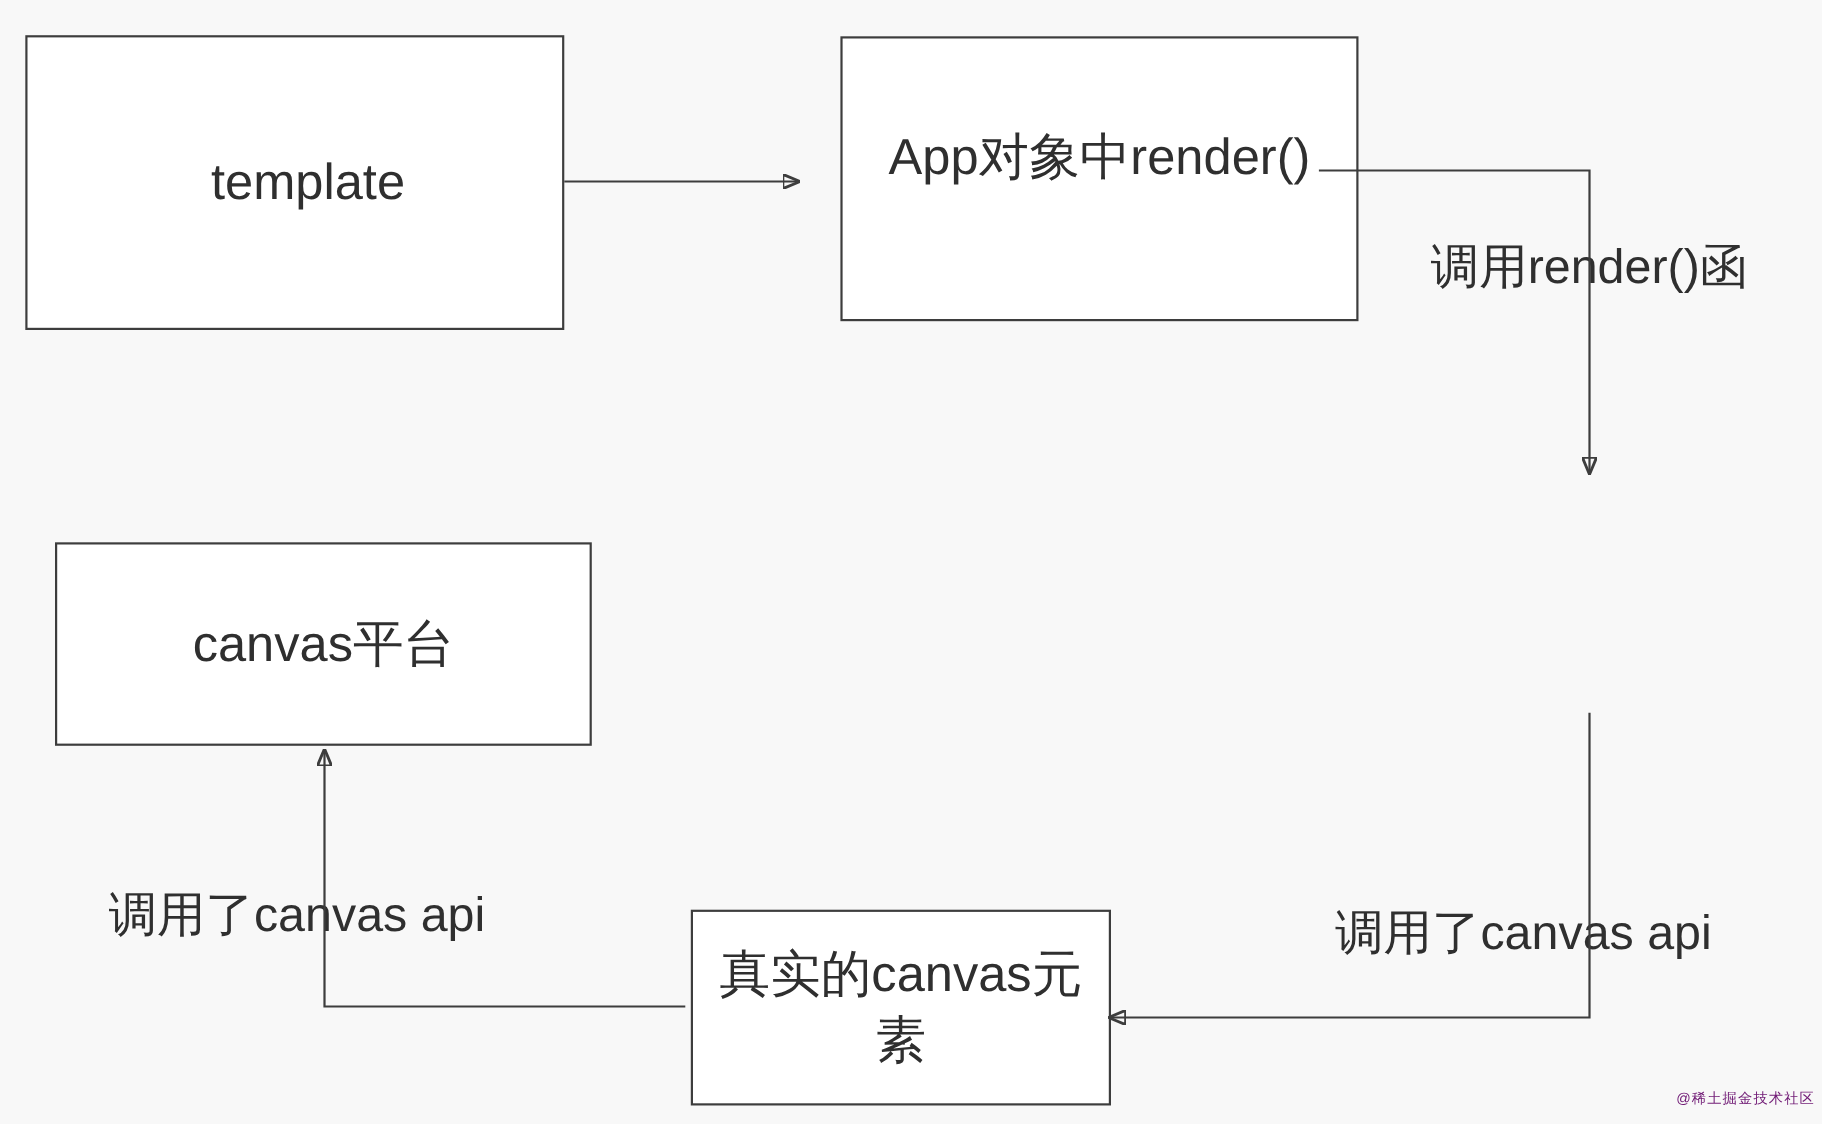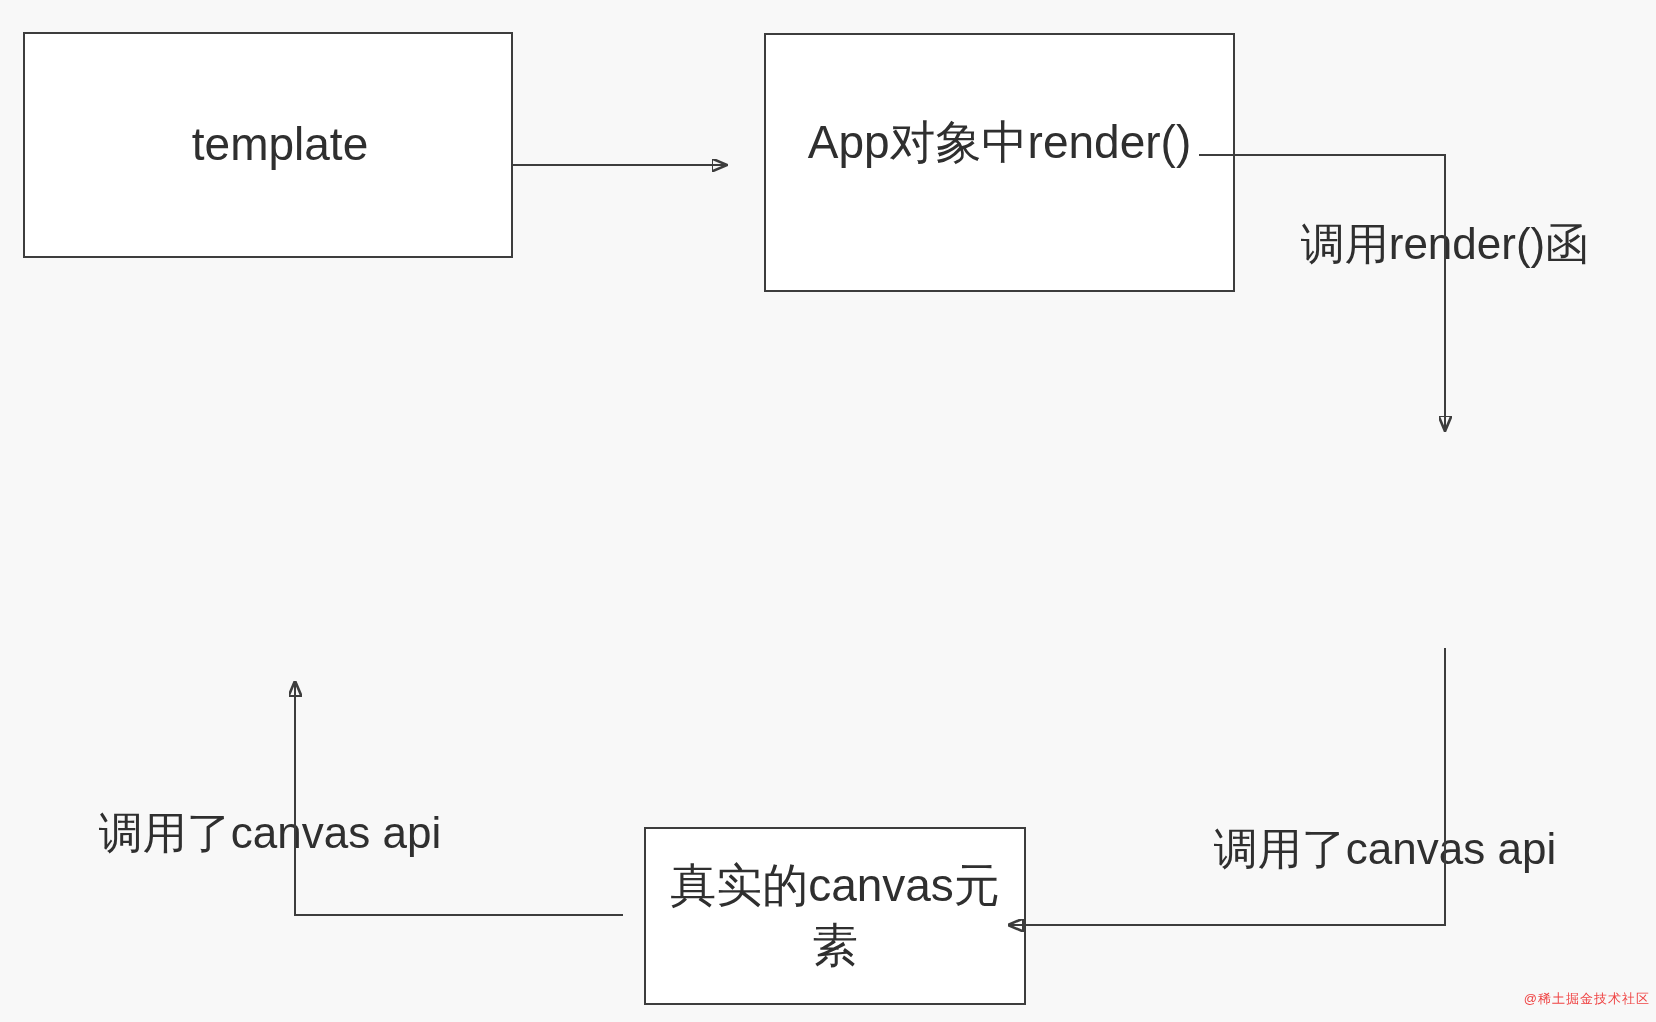--- a/index.html
+++ b/index.html
@@ -26,24 +26,24 @@
     justify-content: center;
     text-align: center;
   }
   .nlabel {
     font-size: 46px;
     line-height: 1.3;
     color: #2f2f2f;
   }
   .nlabel .ln { display: block; }
   .nudge-up { padding-bottom: 40px; }
-  .node-template        { left: 23px;   top: 32px;  width: 490px; height: 226px; padding-left: 24px; }
+  .node-template        { left: 23px;   top: 32px;  width: 490px; height: 268px; padding-left: 24px; }
   .node-app-render      { left: 728px;  top: 33px;  width: 471px; height: 259px; margin-left: 36px; }
   .node-vnode           { left: 1292px; top: 433px; width: 318px; height: 215px; }
-  .node-real-canvas     { left: 644px;  top: 827px; width: 382px; height: 178px; }
+  .node-real-canvas     { left: 628px;  top: 827px; width: 382px; height: 178px; }
   .node-canvas-platform { left: 50px;   top: 493px; width: 488px; height: 185px; }
   .elabel {
     position: absolute;
     transform: translate(-50%, -50%);
     font-size: 44px;
     line-height: 1.25;
     text-align: left;
     white-space: nowrap;
     color: #2f2f2f;
   }
@@ -62,21 +62,21 @@
     fill: none;
     stroke: #3d3d3d;
     stroke-width: 2px;
   }
   .watermark {
     position: absolute;
     right: 6px;
     top: 990px;
     font-size: 13px;
     letter-spacing: 1px;
-    color: #ef4444;
+    color: #701a75;
   }
 </style>
 </head>
 <body>
 
 <div class="stage">
 
   <div class="node node-template">
     <span class="nlabel">template</span>
   </div>
@@ -86,20 +86,23 @@
   </div>
 
 
   <div class="node node-real-canvas">
     <span class="nlabel">
       <span class="ln">真实的canvas元</span>
       <span class="ln">素</span>
     </span>
   </div>
 
+  <div class="node node-canvas-platform">
+    <span class="nlabel">canvas平台</span>
+  </div>
 
   <div class="elabel elabel-app-to-vnode">
     <span class="ln">调用render()函</span>
   </div>
 
   <div class="elabel elabel-vnode-to-real">调用了canvas api</div>
 
   <div class="elabel elabel-real-to-platform">调用了canvas api</div>
 
   <div class="watermark">@稀土掘金技术社区</div>

